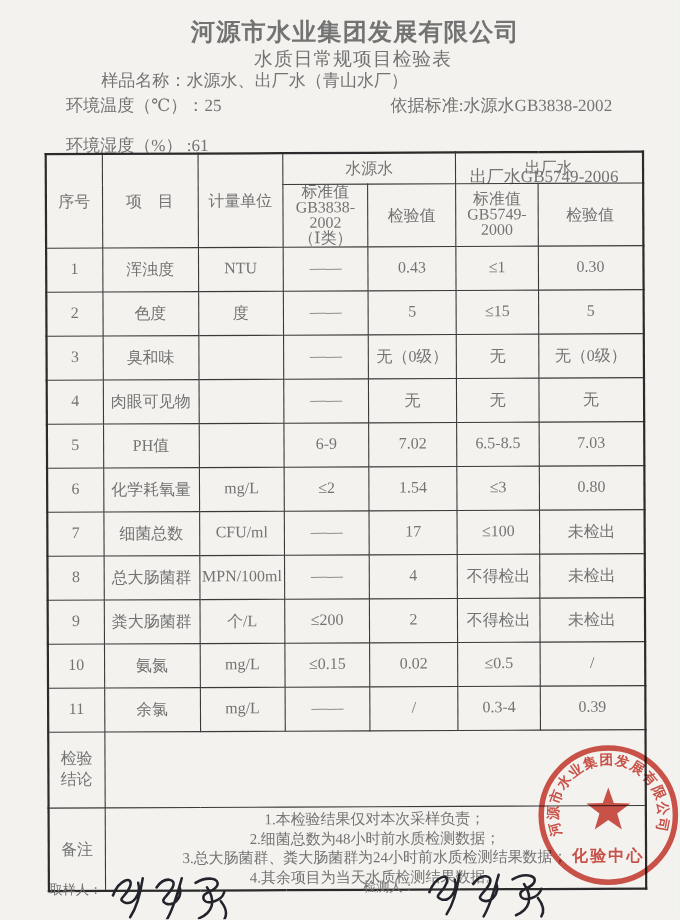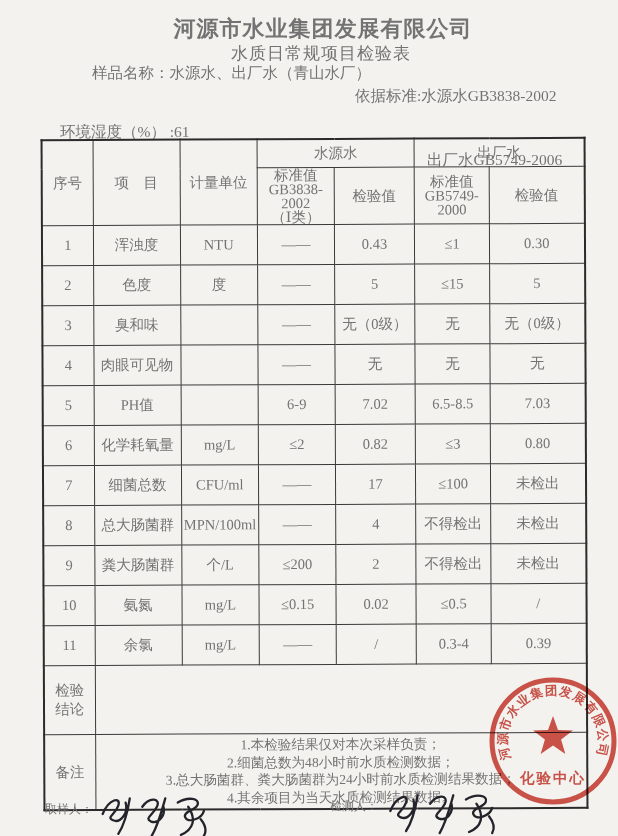--- a/index.html
+++ b/index.html
@@ -64,20 +64,21 @@
 
 <div class="page">
 
   <div class="company">河源市水业集团发展有限公司</div>
   <div class="doctitle">水质日常规项目检验表</div>
 
   <div class="infoline il1">
     <span class="ipart" style="left:60px;margin-left:32px;"><span>样品名称：</span><span>水源水、出厂水（青山水厂）</span></span>
   </div>
   <div class="infoline il2">
+    <span class="ipart" style="left:60px;"><span>环境温度（℃）：</span><span>25</span></span>
     <span class="ipart" style="left:355px;text-align:center;"><span>依据标准:</span><span>水源水GB3838-2002</span></span>
   </div>
   <div class="infoline il3">
     <span class="ipart" style="left:60px;"><span>环境湿度（%） :</span><span>61</span></span>
     <span class="ipart" style="left:427px;margin-top:28px;">出厂水GB5749-2006</span>
   </div>
 
   <div class="tablewrap">
   <table class="report">
     <colgroup>
@@ -155,21 +156,21 @@
         <td>6-9</td>
         <td>7.02</td>
         <td>6.5-8.5</td>
         <td>7.03</td>
       </tr>
       <tr class="datarow">
         <td>6</td>
         <td class="cell-item">化学耗氧量</td>
         <td>mg/L</td>
         <td>≤2</td>
-        <td>0.82</td>
+        <td>1.54</td>
         <td>≤3</td>
         <td>0.80</td>
       </tr>
       <tr class="datarow">
         <td>7</td>
         <td class="cell-item">细菌总数</td>
         <td>CFU/ml</td>
         <td>——</td>
         <td>17</td>
         <td>≤100</td>

